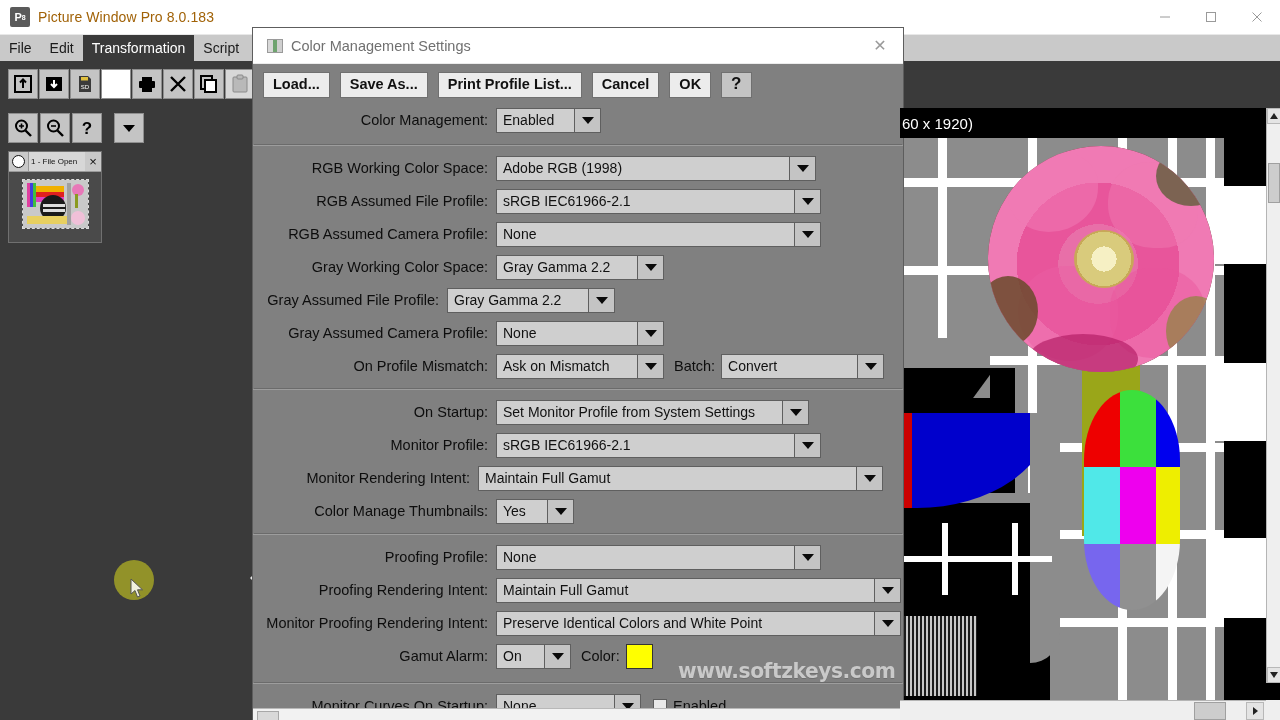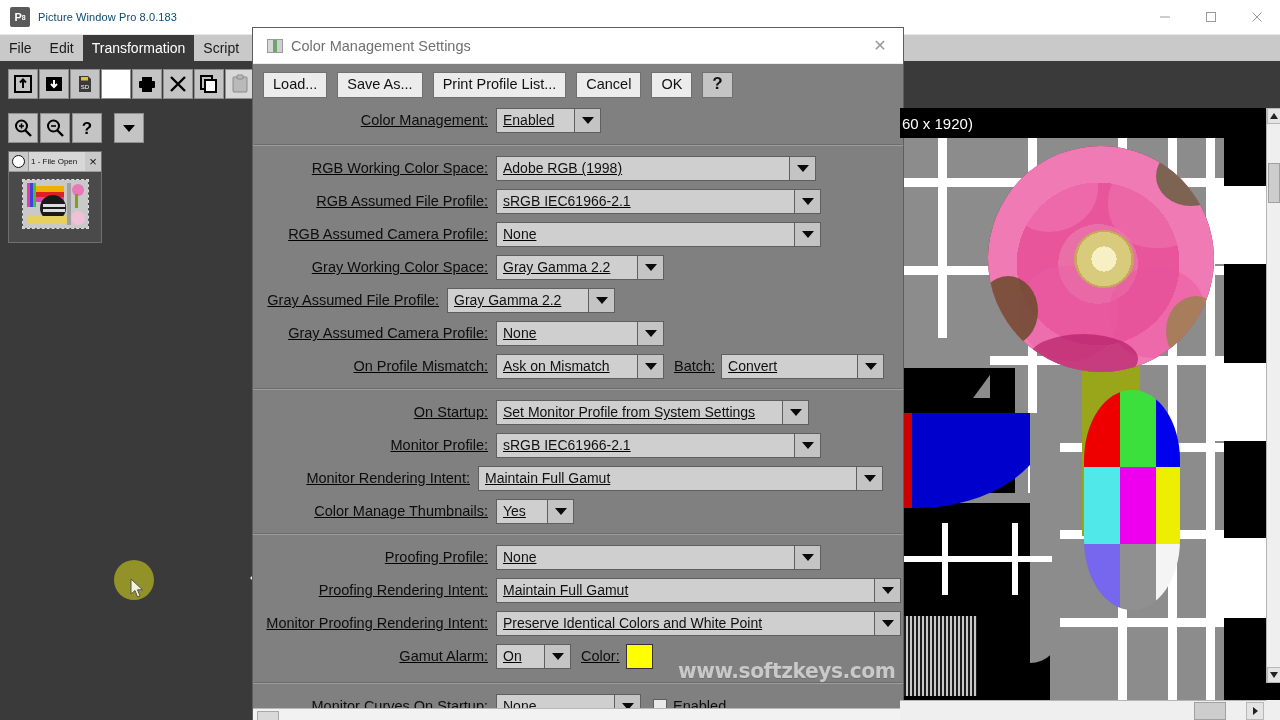--- a/index.html
+++ b/index.html
@@ -18,21 +18,21 @@
     background:#ffffff; border-bottom:1px solid #e8e8e8;
     display:flex; align-items:center;
   }
   .app-icon {
     width:20px; height:20px; margin-left:10px; margin-right:8px;
     background:#5a5a5a; border-radius:2px; position:relative;
     display:flex; align-items:center; justify-content:center;
     color:#fff; font-size:11px; font-weight:bold; line-height:1;
   }
   .app-icon sub { font-size:7px; }
-  .app-title { color:#0c4a6e; font-size:11px; letter-spacing:.1px; }
+  .app-title { color:#a16207; font-size:14px; letter-spacing:.1px; }
   .win-ctl-group { margin-left:auto; display:flex; height:35px; }
   .win-ctl {
     width:46px; height:35px; display:flex; align-items:center; justify-content:center;
     color:#9a9a9a; font-size:13px;
   }
   .win-ctl svg { display:block; }
 
   
   .menubar {
     position:absolute; left:0; top:35px; width:1280px; height:26px;
@@ -165,25 +165,25 @@
   }
   .dlg-title { font-size:14.5px; color:#707070; }
   .dlg-close {
     margin-left:auto; width:46px; height:36px; display:flex;
     align-items:center; justify-content:center; color:#9a9a9a;
   }
   .dlg-btnbar { padding:8px 10px 6px 10px; display:flex; align-items:center; gap:10px; }
   .dbtn {
     background:#ececec; border:1px solid #707070; color:#111;
     font-size:14.5px; padding:3px 9px 4px 9px; line-height:1.15;
-    min-height:25px; display:flex; align-items:center;
+    min-height:25px; display:flex; align-items:center;font-weight:bold;
   }
   .dbtn.help { background:#c4c4c4; font-weight:bold; font-size:17px; padding:1px 9px 3px 9px; }
 
-  .dlg-section { position:relative;text-decoration:underline; }
+  .dlg-section { position:relative; }
   .dlg-section + .dlg-section { border-top:1px solid #9d9d9d; box-shadow:0 -2px 0 -1px #6b6b6b; }
 
   .row {
     display:flex; align-items:center; height:33px; padding-left:0;
   }
   .row .lbl {
     font-size:14.5px; color:#0d0d0d; text-align:right; padding-right:8px;
     white-space:nowrap;
   }
   .combo {

